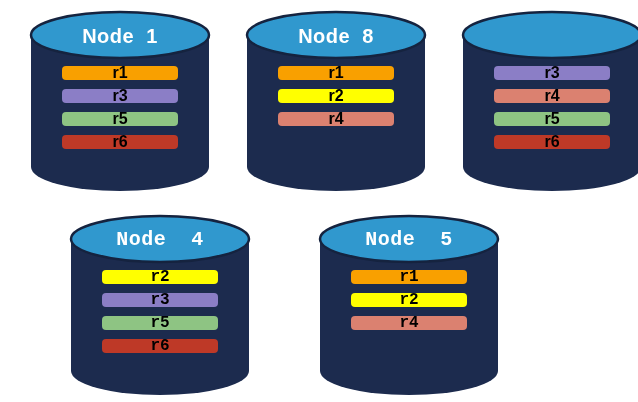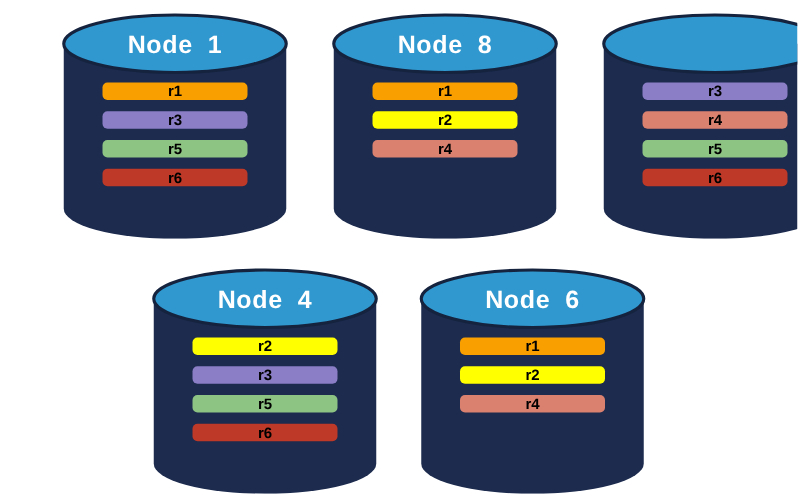--- a/index.html
+++ b/index.html
@@ -12,29 +12,29 @@
     position: relative;
     width: 638px;
     height: 402px;
     background: #FFFFFF;
     overflow: hidden;
   }
   .row {
     display: flex;
   }
   .row-top {
-    padding-left: 12px;
+    padding-left: 28px;
     padding-top: 9px;
     gap: 32px;
-    margin-left: 36px;
   }
   .row-bottom {
-    padding-left: 120px;
+    padding-left: 68px;
     margin-top: 22px;
-    gap: 30px;
+    gap: 65px;
+    font-family: Liberation Mono, monospace;
   }
   .node {
     position: relative;
     width: 184px;
     height: 182px;
     flex: 0 0 auto;
   }
   .node svg.cyl {
     position: absolute;
     left: 0;
@@ -67,21 +67,21 @@
     gap: 9px;
   }
   .bar {
     height: 14px;
     border-radius: 4px;
     display: flex;
     align-items: center;
     justify-content: center;
   }
   .bar span {
-    font-size: 12px;
+    font-size: 16px;
     line-height: 14px;
     font-weight: bold;
     color: #000000;
   }
 </style>
 </head>
 <body>
 
 <div class="canvas">
   <div class="row row-top">
@@ -165,21 +165,21 @@
           <div class="bar" style="background: rgb(190, 57, 39);">
             <span>r6</span>
           </div>
         </div>
   </div>
       <div class="node">
     <svg class="cyl" viewBox="0 0 184 182" aria-hidden="true">
       <path class="cyl-body" d="M 3 26 L 3 158 A 89 24 0 0 0 181 158 L 181 26 Z" style="fill: rgb(28, 43, 78);"></path>
       <ellipse class="cyl-top" cx="92" cy="26" rx="89" ry="23" stroke-width="2.5" style="fill: rgb(48, 152, 206); stroke: rgb(21, 35, 63);"></ellipse>
     </svg>
-    <div class="node-title">Node  6</div>
+    <div class="node-title">Node  5</div>
     <div class="bars">
           <div class="bar" style="background: rgb(249, 160, 0);">
             <span>r1</span>
           </div>
           <div class="bar" style="background: rgb(255, 255, 0);">
             <span>r2</span>
           </div>
           <div class="bar" style="background: rgb(219, 129, 112);">
             <span>r4</span>
           </div>

